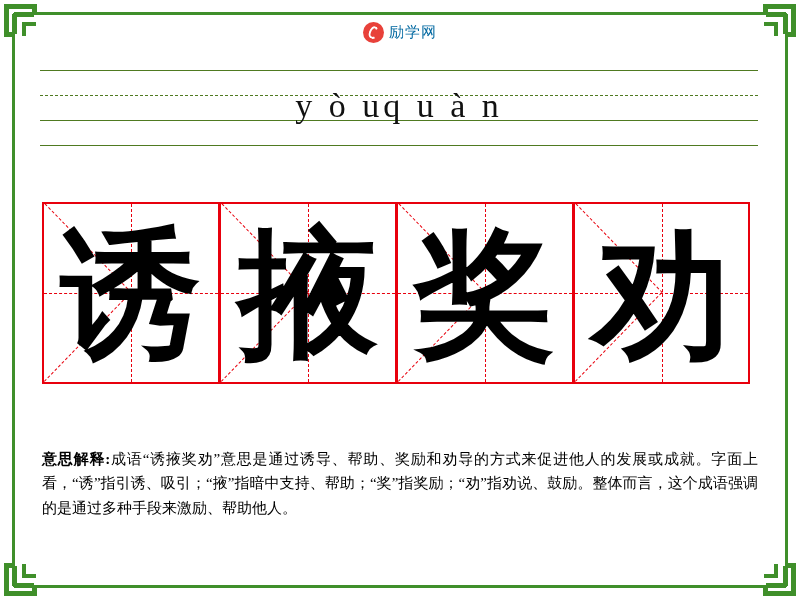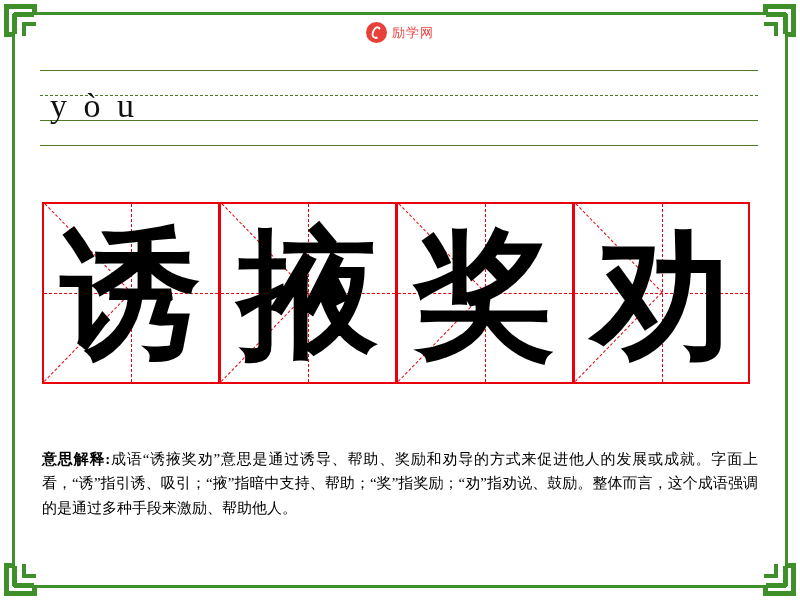--- a/index.html
+++ b/index.html
@@ -80,22 +80,22 @@
     left: 6px; top: 4px;
     width: 9px; height: 13px;
     border: 2px solid #ffffff;
     border-radius: 50% 50% 50% 50% / 60% 60% 40% 40%;
     border-right-color: transparent;
     transform: rotate(18deg);
     box-sizing: border-box;
   }
   .logo-text {
     font-family: "Liberation Sans", sans-serif;
-    font-size: 13px;
-    color: #ef4444;
+    font-size: 15px;
+    color: #0369a1;
     letter-spacing: 1px;
   }
 
   
   .pinyin-block {
     position: absolute;
     left: 40px;
     top: 70px;
     width: 718px;
     height: 76px;
@@ -117,21 +117,21 @@
     height: 0;
   }
   .pinyin-row {
     position: absolute;
     left: 0;
     top: 0;
     width: 100%;
     height: 76px;
     display: flex;
     align-items: center;
-    justify-content: flex-start;
+    justify-content: center;
     padding: 0 10px;
     box-sizing: border-box;
   }
   .pinyin-syl {
     font-family: "Liberation Serif", serif;
     font-size: 34px;
     color: #111111;
     letter-spacing: 4px;
     line-height: 1;
     padding-bottom: 4px;
@@ -261,20 +261,21 @@
   <span class="logo-text">励学网</span>
 </div>
 
 <div class="pinyin-block">
   <div class="staff-line l1"></div>
   <div class="staff-line dashed l2"></div>
   <div class="staff-line l3"></div>
   <div class="staff-line l4"></div>
   <div class="pinyin-row">
     <span class="pinyin-syl">y ò u</span>
+    <span class="pinyin-syl">q u à n</span>
   </div>
 </div>
 
 <div class="char-grid">
   <div class="char-cell">
     <span class="g d1"></span>
     <span class="g d2"></span>
     <span class="g h"></span>
     <span class="g v"></span>
     <span class="char-glyph">诱</span>

